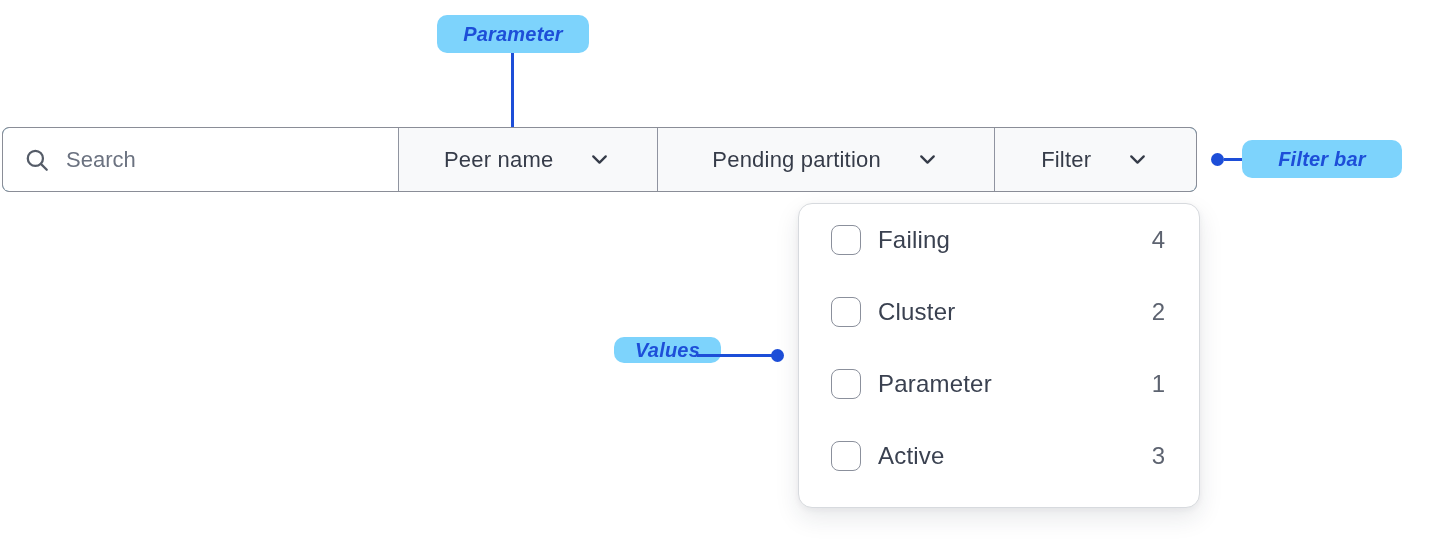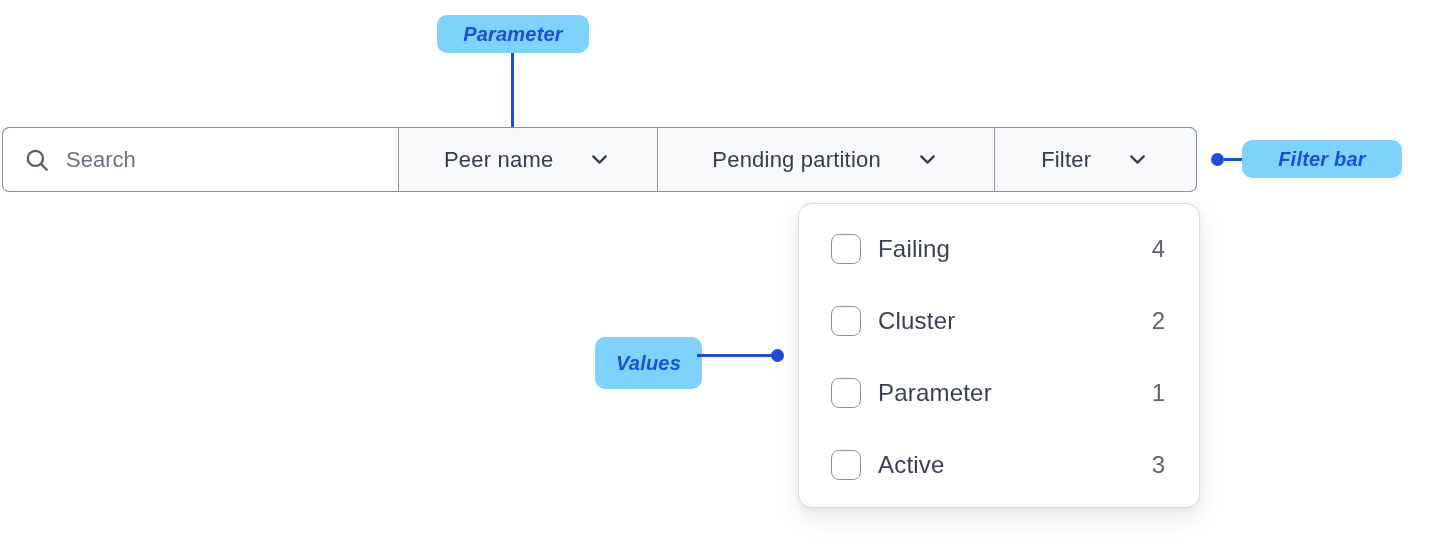--- a/index.html
+++ b/index.html
@@ -21,21 +21,21 @@
     background: #7dd3fc;
     color: #1d4ed8;
     font-size: 20px;
     font-weight: 600;
     border-radius: 10px;
     letter-spacing: 0.2px;
     font-style: italic;
   }
   #pill-parameter { left: 437px; top: 15px;  width: 152px; height: 38px; }
   #pill-filterbar { left: 1242px; top: 140px; width: 160px; height: 38px; }
-  #pill-values    { left: 595px; top: 337px; width: 107px; height: 52px; }
+  #pill-values    { left: 614px; top: 337px; width: 107px; height: 26px; }
 
   .conn-v { position: absolute; width: 3px;  background: #1d4ed8; }
   .conn-h { position: absolute; height: 3px; background: #1d4ed8; }
   .conn-dot {
     position: absolute;
     width: 13px; height: 13px;
     border-radius: 50%;
     background: #1d4ed8;
   }
   #line-parameter { left: 511px;  top: 53px;  height: 81px; }
@@ -101,21 +101,20 @@
   
   .panel {
     position: absolute;
     left: 798px; top: 203px;
     width: 402px; height: 305px;
     background: #ffffff;
     border: 1px solid #d7dade;
     border-radius: 14px;
     box-shadow: 0 10px 24px rgba(31, 41, 55, 0.10), 0 2px 6px rgba(31, 41, 55, 0.05);
     box-sizing: border-box;
-    padding-top: 9px;
   }
   .panel-row {
     display: flex;
     align-items: center;
     height: 72px;
     padding: 0 34px 0 32px;
     box-sizing: border-box;
     cursor: pointer;
   }
   .checkbox {

